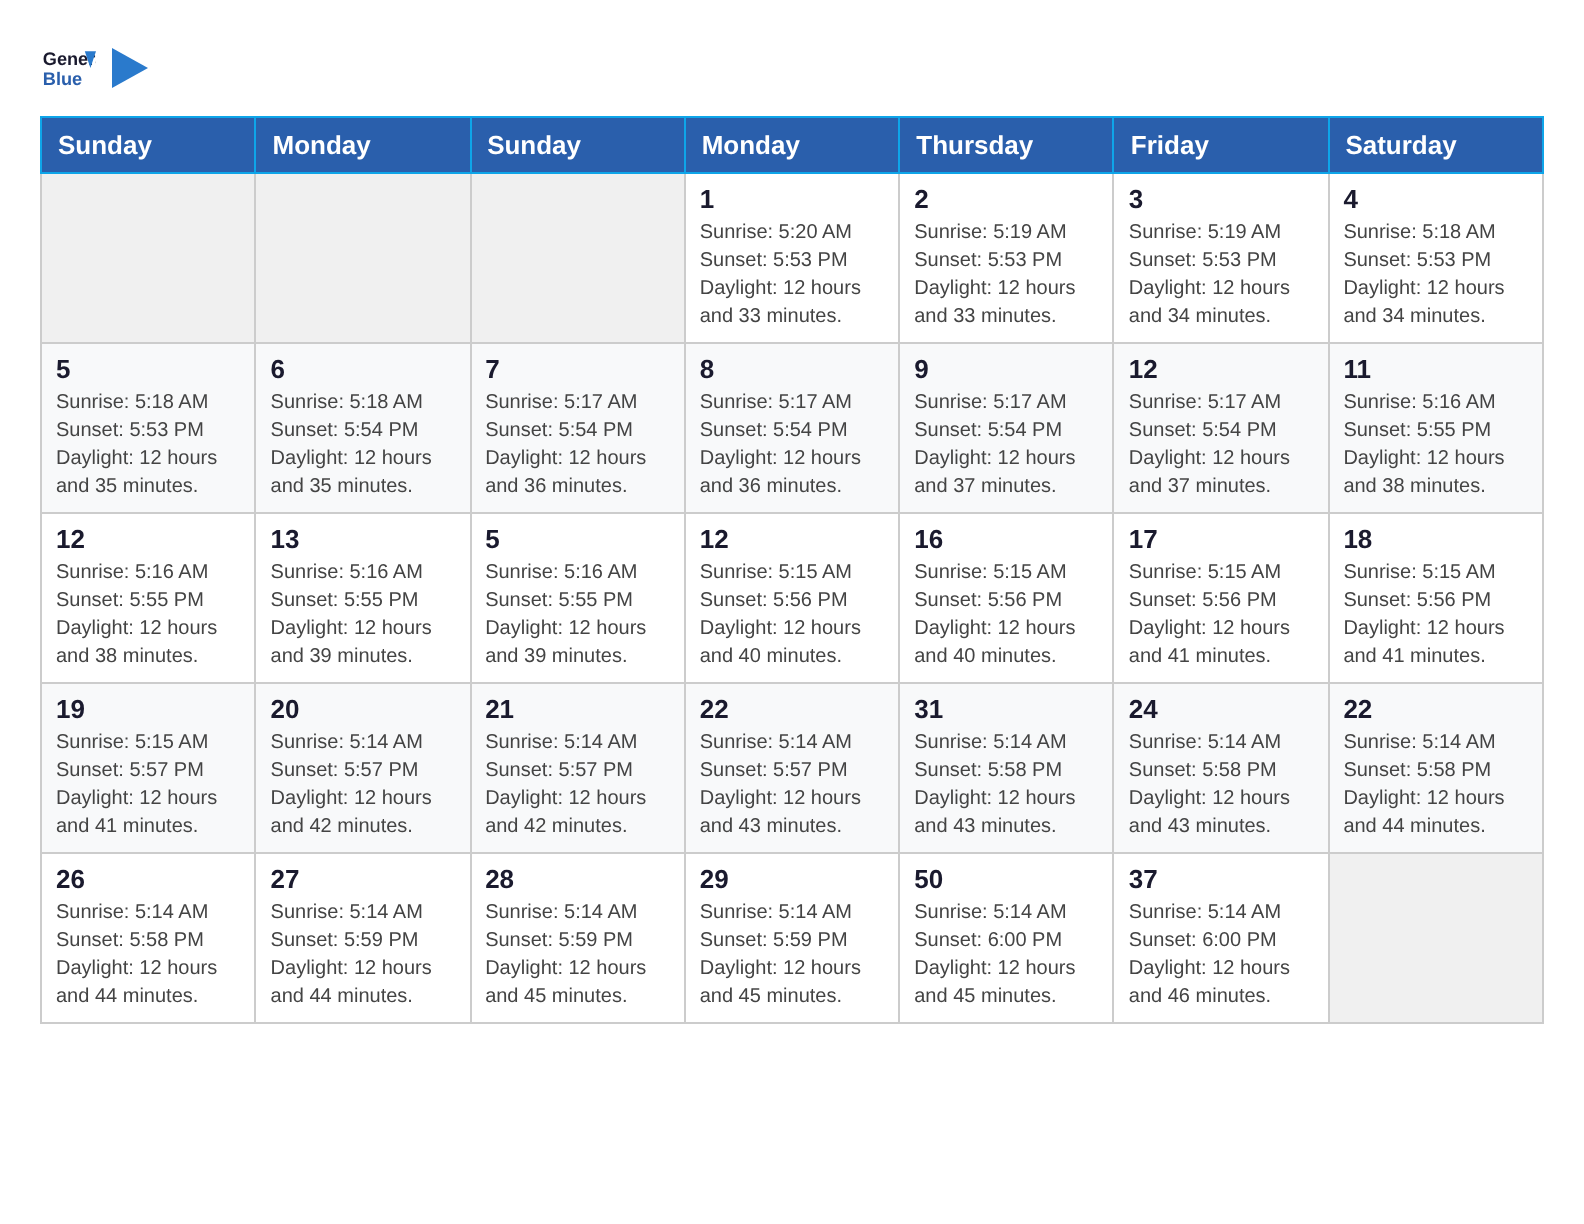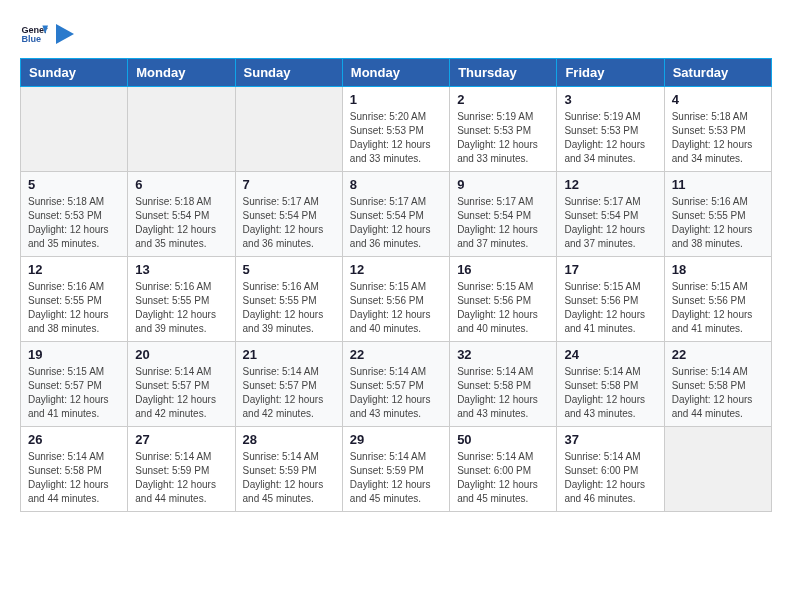--- a/index.html
+++ b/index.html
@@ -209,21 +209,21 @@
         </td>
         <td>
           <span class="day-number">21</span>
           <div class="day-info">Sunrise: 5:14 AM<br>Sunset: 5:57 PM<br>Daylight: 12 hours<br>and 42 minutes.</div>
         </td>
         <td>
           <span class="day-number">22</span>
           <div class="day-info">Sunrise: 5:14 AM<br>Sunset: 5:57 PM<br>Daylight: 12 hours<br>and 43 minutes.</div>
         </td>
         <td>
-          <span class="day-number">32</span>
+          <span class="day-number">31</span>
           <div class="day-info">Sunrise: 5:14 AM<br>Sunset: 5:58 PM<br>Daylight: 12 hours<br>and 43 minutes.</div>
         </td>
         <td>
           <span class="day-number">24</span>
           <div class="day-info">Sunrise: 5:14 AM<br>Sunset: 5:58 PM<br>Daylight: 12 hours<br>and 43 minutes.</div>
         </td>
         <td>
           <span class="day-number">22</span>
           <div class="day-info">Sunrise: 5:14 AM<br>Sunset: 5:58 PM<br>Daylight: 12 hours<br>and 44 minutes.</div>
         </td>

